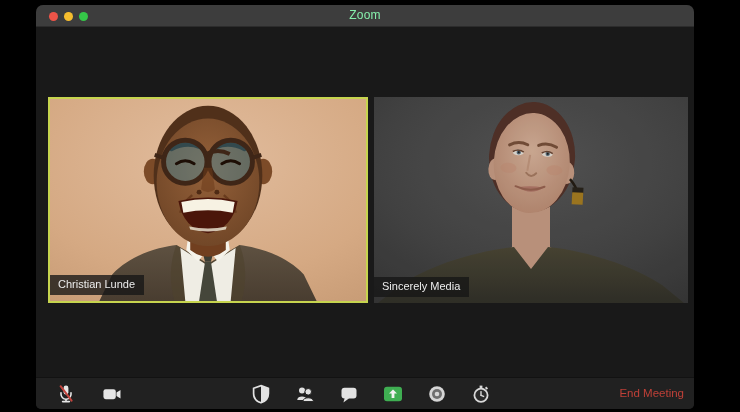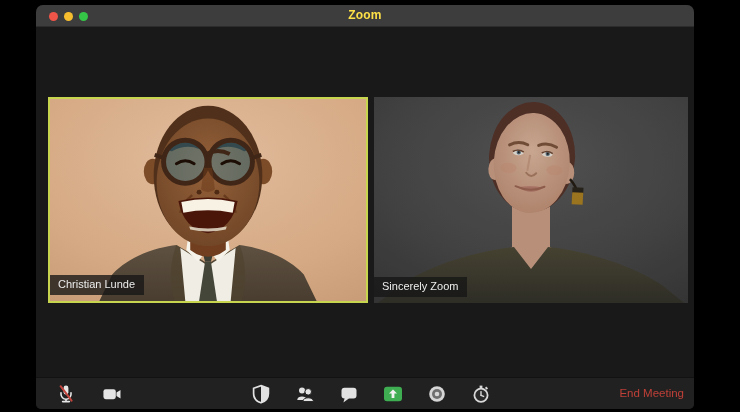--- a/index.html
+++ b/index.html
@@ -17,22 +17,22 @@
   .titlebar{
     position:relative;height:22px;background:var(--titlebar-bg,#3d3d3d);
     border-bottom:1px solid #2c2c2c;box-sizing:border-box;
   }
   .traffic-lights{position:absolute;left:13px;top:7px;display:flex;gap:6px;}
   .tl{width:9px;height:9px;border-radius:50%;}
   .tl-close{background:var(--tl-close,#ee5448);}
   .tl-min{background:var(--tl-minimize,#f6bd2e);}
   .tl-zoom{background:var(--tl-zoom,#35c648);}
   .window-title{
-    text-align:center;line-height:21px;color:#fde047;
-    font-size:12px;font-weight:700;letter-spacing:.2px;
+    text-align:center;line-height:21px;color:#86efac;
+    font-size:12px;font-weight:400;letter-spacing:.2px;
   }
   
   .stage{position:absolute;left:0;top:22px;right:0;bottom:32px;background:var(--window-bg,#191919);}
   .tile{position:absolute;top:70px;overflow:hidden;background:#701a75;}
   .tile-left{
     left:12px;width:316px;height:202px;
     border:2px solid var(--active-speaker-border,#c6d44e);
   }
   .tile-right{left:338px;width:314px;height:206px;}
   .tile svg{display:block;width:100%;height:100%;}
@@ -190,21 +190,21 @@
           <path d="M152,76 Q157,82 162,76" stroke="#a87c63" stroke-width="2" fill="none" stroke-linecap="round"></path>
 
           <path d="M144,91 Q157,88 170,90 Q158,99 144,91 Z" fill="#b3796a"></path>
           <path d="M142,90 Q157,96 171,89" stroke="#9a6452" stroke-width="2" fill="none" stroke-linecap="round"></path>
 
           <ellipse cx="134" cy="72" rx="8" ry="5" fill="#c98b72" opacity="0.35"></ellipse>
           <ellipse cx="180" cy="72" rx="8" ry="5" fill="#c98b72" opacity="0.35"></ellipse>
         </g>
         <rect width="314" height="206" fill="rgba(0,0,0,0.08)"></rect>
       </svg>
-      <div class="name-tag">Sincerely Zoom</div>
+      <div class="name-tag">Sincerely Media</div>
     </div>
   </div>
 
   <div class="toolbar">
 
     <div class="tb-left">
       <div class="tb-btn">
         <svg width="20" height="21" viewBox="0 0 20 21">
           <rect x="7.6" y="2.6" width="4.8" height="9" rx="2.4" fill="#e6e6e6"></rect>
           <path d="M5,9.8 v1.4 a5,5 0 0 0 10,0 V9.8" stroke="#e6e6e6" stroke-width="1.6" fill="none" stroke-linecap="round"></path>

